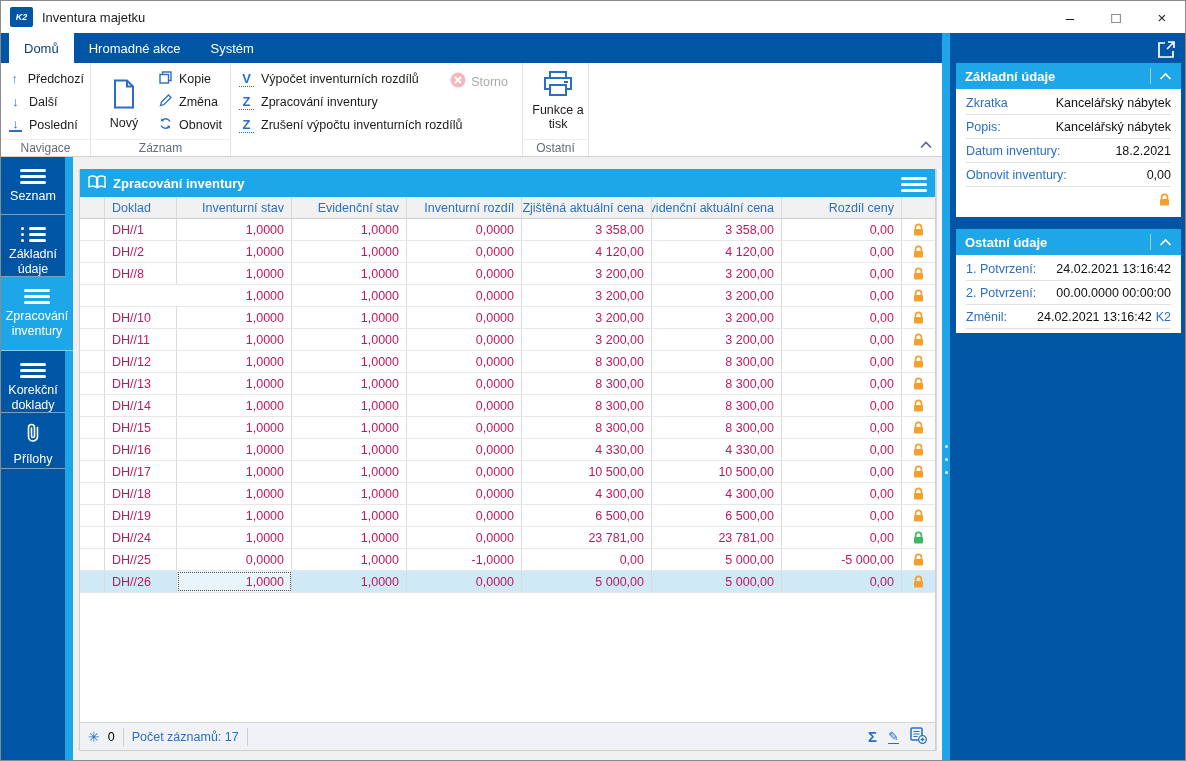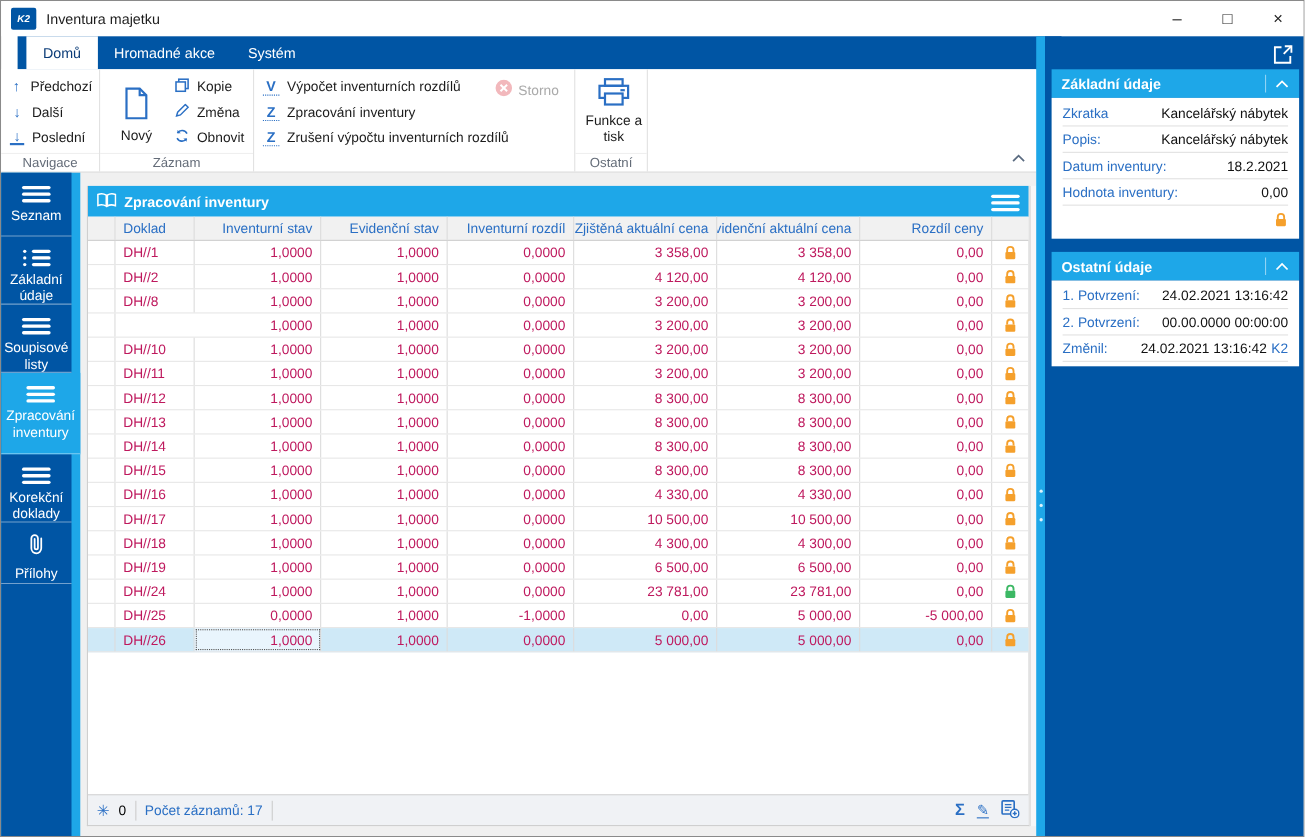--- a/index.html
+++ b/index.html
@@ -12,21 +12,21 @@
   #app{position:relative;width:1186px;height:761px;background:#fff;border:1px solid #8a8a8a;overflow:hidden;}
 
   
   .titlebar{position:absolute;left:0;top:0;width:100%;height:32px;background:#fff;display:flex;align-items:center;}
   .app-logo{width:23px;height:20px;margin-left:9px;background:var(--dark-blue);color:#fff;font-size:9px;font-weight:bold;font-style:italic;display:flex;align-items:center;justify-content:center;border-radius:2px;}
   .title-text{margin-left:9px;font-size:13px;color:#1c1c1c;}
   .win-buttons{position:absolute;right:0;top:0;height:32px;display:flex;}
   .win-btn{width:46px;height:32px;display:flex;align-items:center;justify-content:center;font-size:15px;color:#222;}
 
   
-  .tabband{position:absolute;left:15px;top:32px;width:949px;height:30px;background:var(--dark-blue);display:flex;align-items:stretch;}
+  .tabband{position:absolute;left:0;top:32px;width:949px;height:30px;background:var(--dark-blue);display:flex;align-items:stretch;}
   .tab{color:#fff;font-size:13px;padding:0 15px;display:flex;align-items:center;}
   .tab.active{background:#fff;color:#0b3c78;margin-left:8px;}
 
   
   .ribbon{position:absolute;left:0;top:62px;width:941px;height:94px;background:#fff;border-bottom:1px solid #d2d2d2;display:flex;}
   .rgroup{position:relative;height:100%;border-right:1px solid #e2e2e2;padding:4px 6px 17px 8px;}
   .group-label{position:absolute;bottom:1px;left:0;right:0;text-align:center;font-size:12px;color:#646c78;border-top:1px solid #efefef;padding-top:1px;}
   .nav-item{display:flex;align-items:center;gap:7px;font-size:12.5px;color:#1c1c1c;height:23px;white-space:nowrap;}
   .glyph-icon{color:var(--label-blue);font-size:13px;width:13px;text-align:center;line-height:13px;}
   .glyph-icon.underbar{border-bottom:2px solid var(--label-blue);}
@@ -232,30 +232,20 @@
         <div class="sb-item" style="height: 62px;">
           <span>
             <span class="bars dots">
               <i></i>
               <i></i>
               <i></i>
             </span>
           </span>
           <span>Základní údaje</span>
         </div>
-        <div class="sb-item" style="height: 62px;">
-          <span>
-            <span class="bars">
-              <i></i>
-              <i></i>
-              <i></i>
-            </span>
-          </span>
-          <span>Soupisové listy</span>
-        </div>
         <div class="sb-item active" style="height: 74px;">
           <span>
             <span class="bars">
               <i></i>
               <i></i>
               <i></i>
             </span>
           </span>
           <span>Zpracování inventury</span>
         </div>
@@ -630,21 +620,21 @@
           </div>
           <div class="frow">
             <span class="lbl">Popis:</span>
             <span class="val">Kancelářský nábytek</span>
           </div>
           <div class="frow">
             <span class="lbl">Datum inventury:</span>
             <span class="val">18.2.2021</span>
           </div>
           <div class="frow">
-            <span class="lbl">Hodnota inventury:</span>
+            <span class="lbl">Obnovit inventury:</span>
             <span class="val">0,00</span>
           </div>
           <div class="lock-row">
             <svg width="13" height="14" viewBox="0 0 13 14">
               <path d="M3.6 6V4.3a2.9 2.9 0 0 1 5.8 0V6" fill="none" stroke="#f5a02c" stroke-width="1.7"></path>
               <rect x="2" y="6" width="9" height="6.6" rx="1" fill="#f5a02c"></rect>
             </svg>
           </div>
         </div>
     </div>

